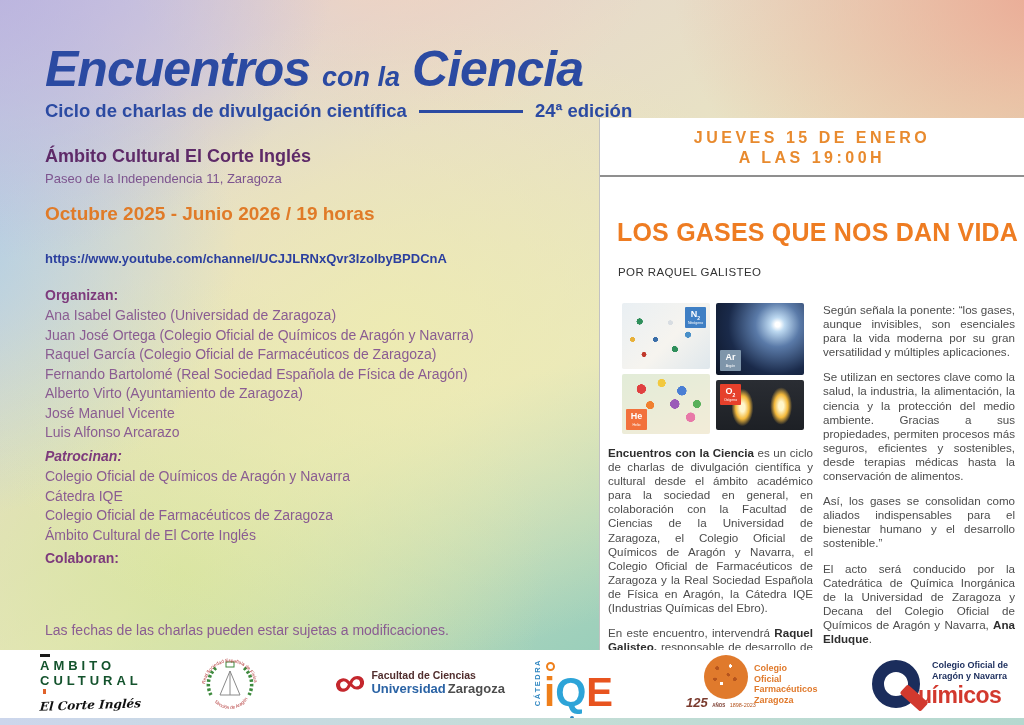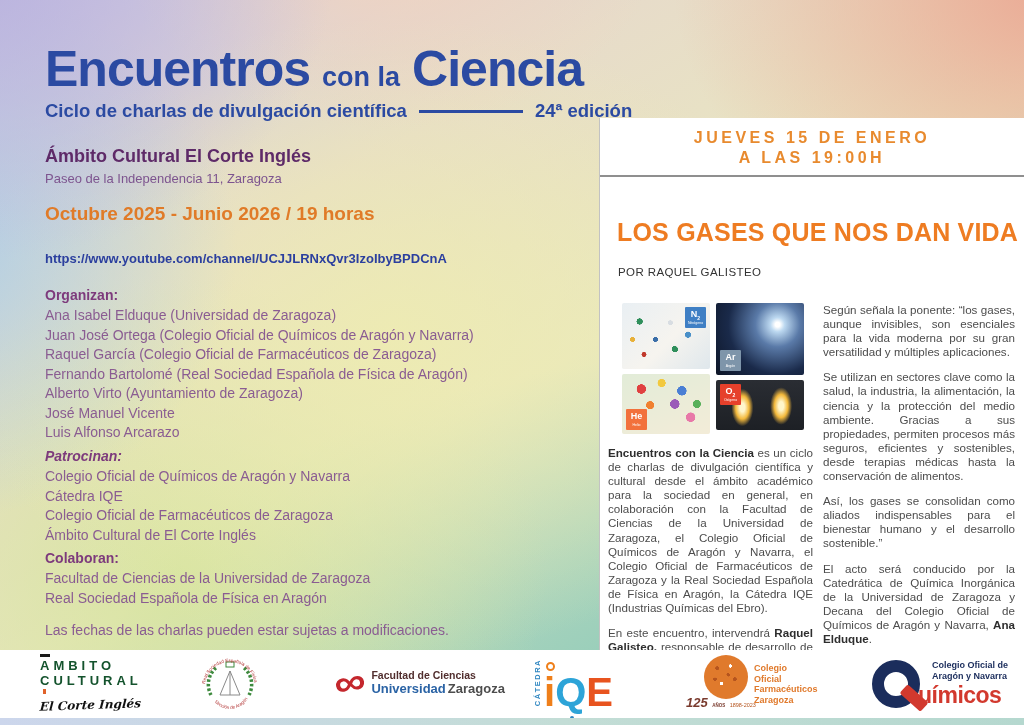--- a/index.html
+++ b/index.html
@@ -16,21 +16,21 @@
       radial-gradient(ellipse 420px 300px at 38% -10%, rgba(244,211,188,.9), rgba(244,211,188,0) 65%),
       radial-gradient(ellipse 560px 420px at 103% -2%, rgba(235,166,146,.95), rgba(235,166,146,0) 68%),
       radial-gradient(ellipse 460px 420px at -6% 38%, rgba(172,207,231,.9), rgba(172,207,231,0) 65%),
       radial-gradient(ellipse 620px 460px at 38% 52%, rgba(238,236,176,.85), rgba(238,236,176,0) 70%),
       radial-gradient(ellipse 520px 420px at 18% 88%, rgba(214,228,158,.9), rgba(214,228,158,0) 70%),
       radial-gradient(ellipse 900px 520px at 72% 112%, rgba(138,200,184,.95), rgba(138,200,184,0) 72%),
       linear-gradient(150deg,#cfc9e4 0%, #e7dcc9 30%, #e9e7c0 55%, #bcdcc0 80%, #93c8ba 100%);
   }
   
   .abs { position:absolute; }
-  .main-title { left:45px; top:40px; display:flex; align-items:baseline; color:#2b4aa2; white-space:nowrap; }
+  .main-title { left:45px; top:40px; display:flex; align-items:baseline; color:#2b4aa2; white-space:nowrap;font-style:italic; }
   .main-title .big { font-size:50px; font-weight:800; letter-spacing:-1px; }
   .main-title .small { font-size:27px; font-weight:700; margin:0 12px; }
   .subtitle-row { left:45px; top:100px; display:flex; align-items:center; color:#2b4aa2; }
   .subtitle-row .sub-text { font-size:18.5px; font-weight:700; }
   .subtitle-row .sub-dash { width:104px; height:3px; background:#2b4aa2; margin:0 12px; }
   .subtitle-row .sub-ed { font-size:18.5px; font-weight:700; }
   .venue-name { left:45px; top:146px; font-size:18px; font-weight:700; color:#5e2a68; }
   .venue-addr { left:45px; top:171px; font-size:13px; color:#7d548f; }
   .date-line { left:45px; top:203px; font-size:19px; font-weight:700; color:#e07b28; }
   .yt-url { left:45px; top:251px; font-size:13px; font-weight:700; color:#2b3f9e; text-decoration:none; }
@@ -176,42 +176,38 @@
     <span class="sub-ed">24ª edición</span>
   </div>
 
   <div class="abs venue-name">Ámbito Cultural El Corte Inglés</div>
   <div class="abs venue-addr">Paseo de la Independencia 11, Zaragoza</div>
   <div class="abs date-line">Octubre 2025 - Junio 2026 / 19 horas</div>
   <a href="#" class="abs yt-url">https://www.youtube.com/channel/UCJJLRNxQvr3IzoIbyBPDCnA</a>
 
   <div class="abs sec-h org-h">Organizan:</div>
   <div class="abs sec-list org-list">
-    <div>Ana Isabel Elduque (Universidad de Zaragoza)</div>
+    <div>Ana Isabel Galisteo (Universidad de Zaragoza)</div>
     <div>Juan José Ortega (Colegio Oficial de Químicos de Aragón y Navarra)</div>
     <div>Raquel García (Colegio Oficial de Farmacéuticos de Zaragoza)</div>
     <div>Fernando Bartolomé (Real Sociedad Española de Física de Aragón)</div>
     <div>Alberto Virto (Ayuntamiento de Zaragoza)</div>
     <div>José Manuel Vicente</div>
     <div>Luis Alfonso Arcarazo</div>
   </div>
 
   <div class="abs sec-h pat-h">Patrocinan:</div>
   <div class="abs sec-list pat-list">
     <div>Colegio Oficial de Químicos de Aragón y Navarra</div>
     <div>Cátedra IQE</div>
     <div>Colegio Oficial de Farmacéuticos de Zaragoza</div>
     <div>Ámbito Cultural de El Corte Inglés</div>
   </div>
 
   <div class="abs sec-h col-h">Colaboran:</div>
-  <div class="abs sec-list col-list">
-    <div>Facultad de Ciencias de la Universidad de Zaragoza</div>
-    <div>Real Sociedad Española de Física en Aragón</div>
-  </div>
 
   <div class="abs note-line">Las fechas de las charlas pueden estar sujetas a modificaciones.</div>
 
   <div class="event-panel">
     <div class="event-header">
       <div>JUEVES 15 DE ENERO</div>
       <div>A LAS 19:00H</div>
     </div>
     <div class="event-rule"></div>
     <div class="event-title">LOS GASES QUE NOS DAN VIDA</div>

